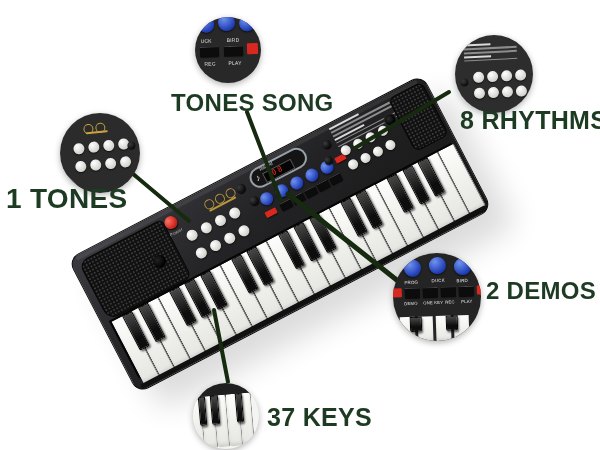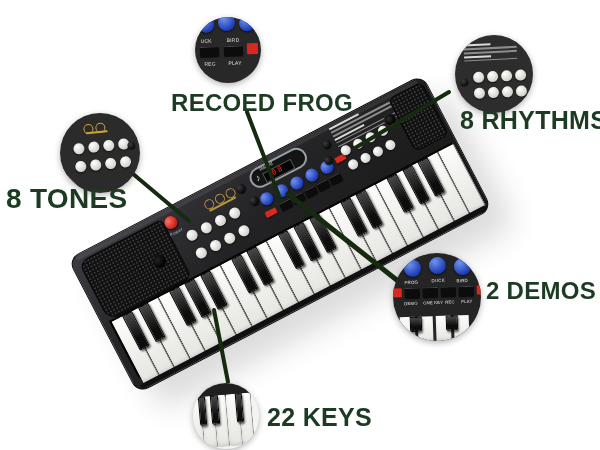--- a/index.html
+++ b/index.html
@@ -344,19 +344,19 @@
           <div class="wkey"></div>
           <div class="wkey"></div>
           <div class="wkey"></div>
           <div class="bkey" style="width: 12.4%; left: 13.8%;"></div>
           <div class="bkey" style="width: 12.4%; left: 33.8%;"></div>
           <div class="bkey" style="width: 12.4%; left: 73.8%;"></div>
         </div>
     </div>
   </div>
 
-  <div id="label-record" class="green-label">RECOED FROG</div>
+  <div id="label-record" class="green-label">TONES SONG</div>
   <div id="label-rhythms" class="green-label">8 RHYTHMS</div>
-  <div id="label-tones" class="green-label">8 TONES</div>
+  <div id="label-tones" class="green-label">1 TONES</div>
   <div id="label-demos" class="green-label">2 DEMOS</div>
-  <div id="label-keys" class="green-label">22 KEYS</div>
+  <div id="label-keys" class="green-label">37 KEYS</div>
 
 </div>
 
 </body></html>

